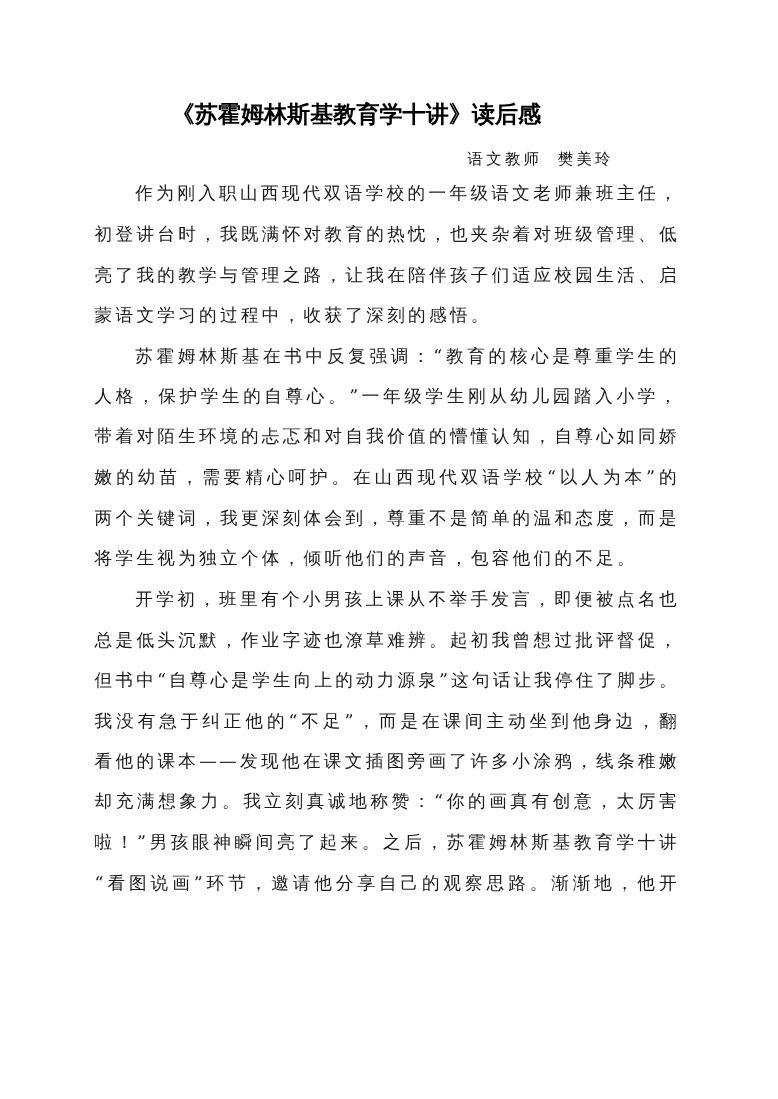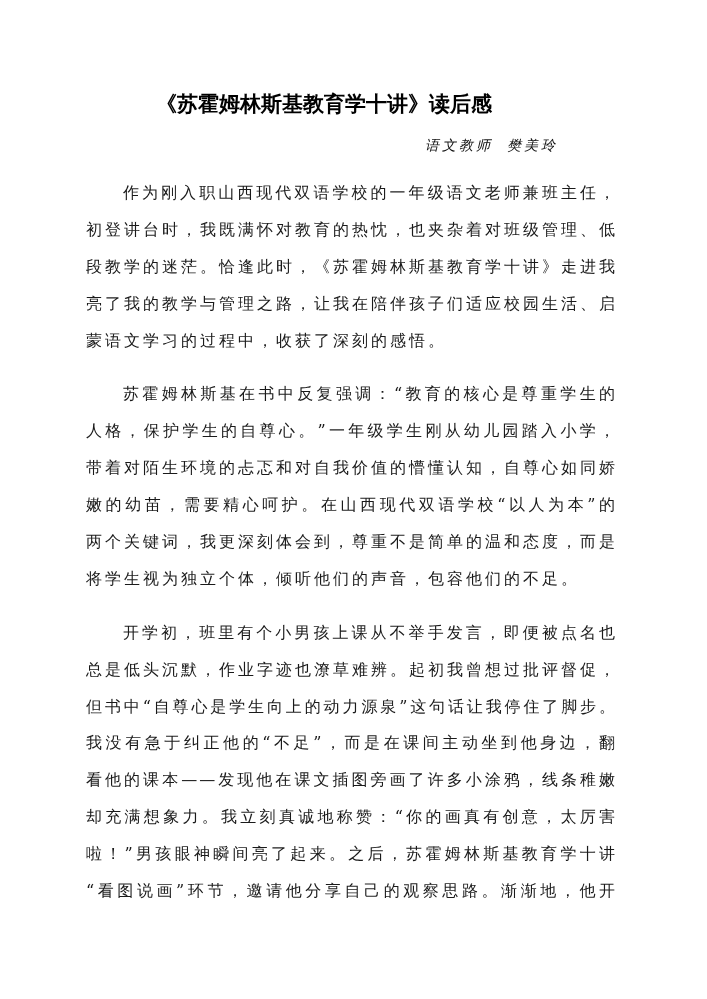--- a/index.html
+++ b/index.html
@@ -29,21 +29,20 @@
       color: #000000;
       letter-spacing: 0px;
     }
     .byline {
       position: absolute;
       right: 90px;
       top: 135px;
       height: 20px;
       line-height: 20px;
       font-family: "DejaVu Serif", "Liberation Serif", serif;
-      font-style: italic;
       font-size: 14px;
       color: #111111;
       letter-spacing: 3px;
       white-space: nowrap;
     }
     .byline .name {
       margin-left: 14px;
     }
     .body {
       position: absolute;
@@ -59,21 +58,20 @@
       line-height: 36.9px;
       white-space: nowrap;
       overflow: visible;
       text-align: justify;
       text-align-last: justify;
       text-justify: inter-character;
       letter-spacing: 2px;
     }
     .line.indent {
       padding-left: 37px;
-      margin-top: 17px;
     }
     .line.end {
       text-align: right;
       text-align-last: left;
       letter-spacing: 3px;
     }
   </style>
 </head>
 <body>
 
@@ -83,21 +81,20 @@
 
   <div class="byline">
     <span class="role">语文教师</span><span class="name">樊美玲</span>
   </div>
 
   <div class="body">
 
     <div class="paragraph">
       <div class="line indent">作为刚入职山西现代双语学校的一年级语文老师兼班主任，</div>
       <div class="line">初登讲台时，我既满怀对教育的热忱，也夹杂着对班级管理、低</div>
-      <div class="line">段教学的迷茫。恰逢此时，《苏霍姆林斯基教育学十讲》走进我</div>
       <div class="line">亮了我的教学与管理之路，让我在陪伴孩子们适应校园生活、启</div>
       <div class="line end">蒙语文学习的过程中，收获了深刻的感悟。</div>
     </div>
 
     <div class="paragraph">
       <div class="line indent">苏霍姆林斯基在书中反复强调：“教育的核心是尊重学生的</div>
       <div class="line">人格，保护学生的自尊心。”一年级学生刚从幼儿园踏入小学，</div>
       <div class="line">带着对陌生环境的忐忑和对自我价值的懵懂认知，自尊心如同娇</div>
       <div class="line">嫩的幼苗，需要精心呵护。在山西现代双语学校“以人为本”的</div>
       <div class="line">两个关键词，我更深刻体会到，尊重不是简单的温和态度，而是</div>

